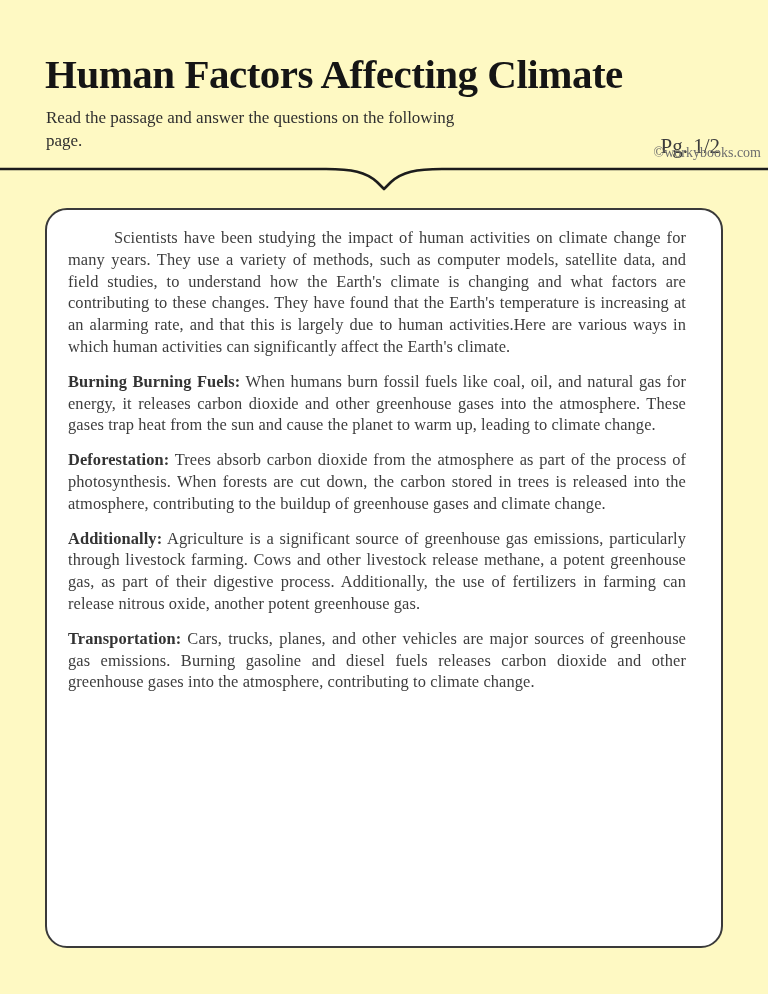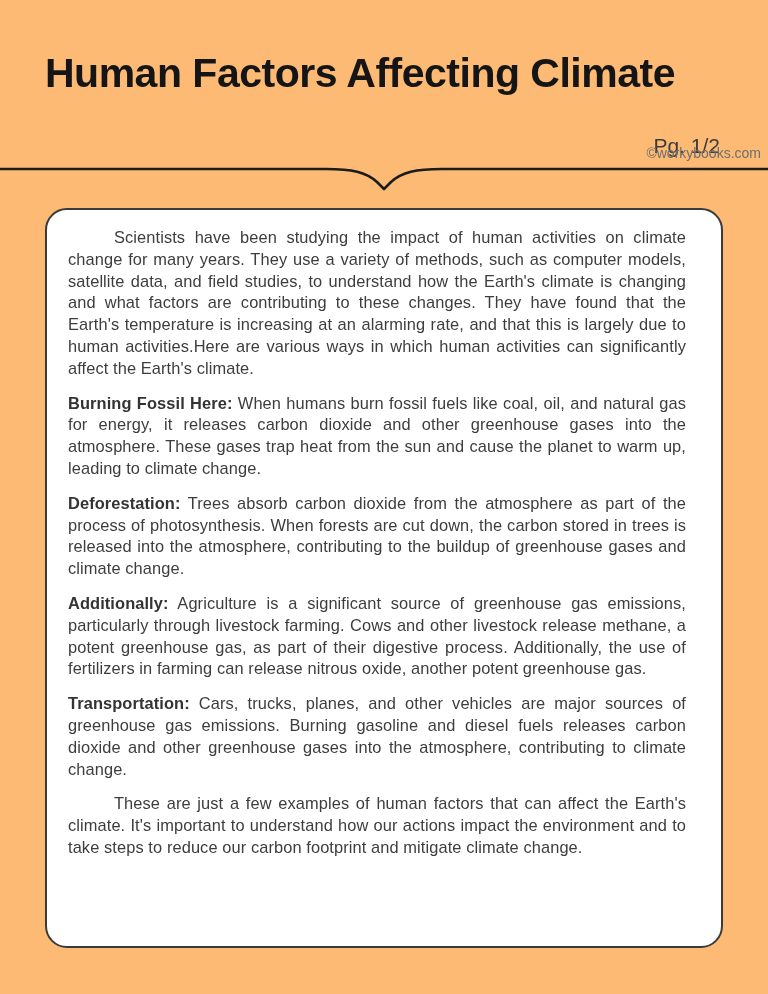--- a/index.html
+++ b/index.html
@@ -7,22 +7,22 @@
     --title-ink: #151515;
     --border-ink: #3a3a3a;
     --muted: #6e6e6e;
   }
   * { box-sizing: border-box; }
   html, body { margin: 0; padding: 0; background: #ffffff; }
   .page {
     position: relative;
     width: 768px;
     height: 994px;
-    background: #fdba74;
-    font-family: Liberation Sans, sans-serif;
+    background: #fef9c3;
+    font-family: Liberation Serif, serif;
     overflow: hidden;
   }
   .header { position: absolute; left: 0; top: 0; width: 768px; height: 168px; }
   .title {
     position: absolute;
     left: 45px;
     top: 50px;
     width: 690px;
     font-size: 41px;
     font-weight: 800;
@@ -85,41 +85,41 @@
   .para.indent { text-indent: 46px; }
   .lead { font-weight: 700; color: #333333; }
 </style>
 </head>
 <body>
 
 <div class="page">
 
   <div class="header">
     <div class="title">Human Factors Affecting Climate</div>
+    <div class="subtitle">Read the passage and answer the questions on the following page.</div>
     <div class="page-num">Pg. 1/2</div>
     <div class="copyright">©workybooks.com</div>
   </div>
 
   <svg class="divider" viewBox="0 0 768 34" xmlns="http://www.w3.org/2000/svg" aria-hidden="true">
     <path d="M 0 11 H 326 C 352 11 366 14 377 24 L 384 31 L 391 24 C 402 14 416 11 442 11 H 768" fill="none" stroke="#1c1c1c" stroke-width="2.6" stroke-linejoin="round" stroke-linecap="butt"></path>
   </svg>
 
   <div class="passage-box">
 
     <p class="para indent"><span>Scientists have been studying the impact of human activities on climate change for many years. They use a variety of methods, such as computer models, satellite data, and field studies, to understand how the Earth's climate is changing and what factors are contributing to these changes. They have found that the Earth's temperature is increasing at an alarming rate, and that this is largely due to human activities.Here are various ways in which human activities can significantly affect the Earth's climate.</span></p>
 
-    <p class="para"><b class="lead">Burning Fossil Here:</b>
+    <p class="para"><b class="lead">Burning Burning Fuels:</b>
       <span>When humans burn fossil fuels like coal, oil, and natural gas for energy, it releases carbon dioxide and other greenhouse gases into the atmosphere. These gases trap heat from the sun and cause the planet to warm up, leading to climate change.</span></p>
 
     <p class="para"><b class="lead">Deforestation:</b>
       <span>Trees absorb carbon dioxide from the atmosphere as part of the process of photosynthesis. When forests are cut down, the carbon stored in trees is released into the atmosphere, contributing to the buildup of greenhouse gases and climate change.</span></p>
 
     <p class="para"><b class="lead">Additionally:</b>
       <span>Agriculture is a significant source of greenhouse gas emissions, particularly through livestock farming. Cows and other livestock release methane, a potent greenhouse gas, as part of their digestive process. Additionally, the use of fertilizers in farming can release nitrous oxide, another potent greenhouse gas.</span></p>
 
     <p class="para"><b class="lead">Transportation:</b>
       <span>Cars, trucks, planes, and other vehicles are major sources of greenhouse gas emissions. Burning gasoline and diesel fuels releases carbon dioxide and other greenhouse gases into the atmosphere, contributing to climate change.</span></p>
 
-    <p class="para indent"><span>These are just a few examples of human factors that can affect the Earth's climate. It's important to understand how our actions impact the environment and to take steps to reduce our carbon footprint and mitigate climate change.</span></p>
 
   </div>
 
 </div>
 
 </body></html>

